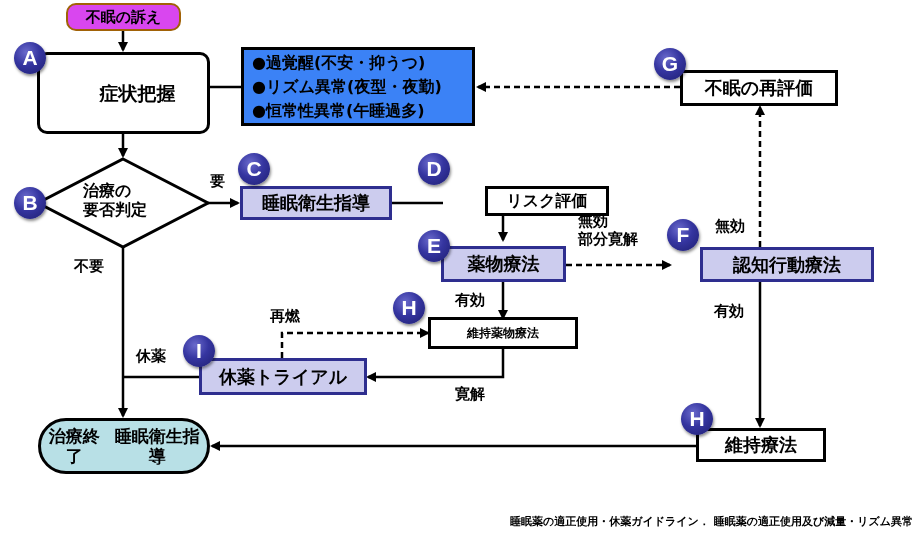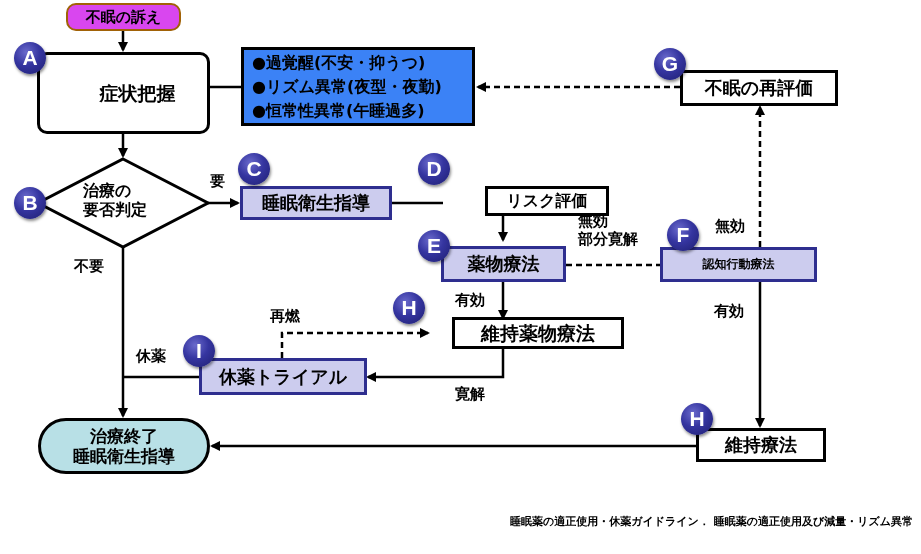--- a/index.html
+++ b/index.html
@@ -5,21 +5,21 @@
   html, body { margin: 0; padding: 0; background: #ffffff; }
   body { width: 921px; height: 554px; position: relative; overflow: hidden;
          font-family: "DejaVu Sans", "Liberation Sans", sans-serif; color: #000; }
   #canvas { position: absolute; left: 0; top: 0; width: 921px; height: 554px; }
   .node { position: absolute; box-sizing: border-box; display: flex; align-items: center;
           justify-content: center; text-align: center; font-weight: bold; line-height: 1.2; }
   .box { background: #fff; border: 3px solid #000; }
   .rounded { border-radius: 10px; }
   .purple { background: #ccccee; border: 3px solid #2e2e8f; }
   .start { background: #d946ef; border: 2px solid #a16207; border-radius: 10px; font-size: 15px; }
-  .end { background: #b8e0e6; border: 3px solid #000; border-radius: 40px; font-size: 17px; flex-direction: column; }
+  .end { background: #b8e0e6; border: 3px solid #000; border-radius: 40px; font-size: 17px; flex-direction: row; }
   .lbl { position: absolute; font-size: 15px; font-weight: bold; white-space: nowrap; line-height: 1.2; }
   .badge { position: absolute; width: 32px; height: 32px; border-radius: 50%;
            background: radial-gradient(circle at 38% 32%, #6a6acc 0%, #3535a0 45%, #1e1e70 100%);
            color: #fff; font-weight: bold; font-size: 21px; display: flex; align-items: center;
            justify-content: center; font-family: "Liberation Sans", sans-serif;
            box-shadow: 1px 2px 3px rgba(0,0,0,0.45); }
   .symptoms { position: absolute; left: 241px; top: 47px; width: 234px; height: 79px;
               border: 3px solid #000; box-sizing: border-box; background: #3b82f6;
               font-size: 16px; font-weight: bold; padding: 1px 0 17px 8px; line-height: 24px; }
   .credit { position: absolute; right: 8px; top: 514px; font-size: 11px; font-weight: bold;
@@ -98,29 +98,29 @@
 </div>
 
 <div class="node box" style="left:441px;top:186px;width:124px;height:30px;font-size:16px;margin-left:44px;">
   <span>リスク評価</span>
 </div>
 
 <div class="node purple" style="left:441px;top:246px;width:125px;height:36px;font-size:18px;">
   <span>薬物療法</span>
 </div>
 
-<div class="node purple" style="left:660px;top:247px;width:157px;height:35px;font-size:12px;">
+<div class="node purple" style="left:700px;top:247px;width:174px;height:35px;font-size:18px;">
   <span>認知行動療法</span>
 </div>
 
 <div class="node box" style="left:680px;top:70px;width:158px;height:36px;font-size:18px;">
   <span>不眠の再評価</span>
 </div>
 
-<div class="node box" style="left:452px;top:317px;width:172px;height:32px;font-size:19px;">
+<div class="node box" style="left:428px;top:317px;width:150px;height:32px;font-size:12px;">
   <span>維持薬物療法</span>
 </div>
 
 <div class="node purple" style="left:199px;top:358px;width:168px;height:37px;font-size:18px;">
   <span>休薬トライアル</span>
 </div>
 
 <div class="node box" style="left:696px;top:428px;width:130px;height:34px;font-size:18px;">
   <span>維持療法</span>
 </div>

